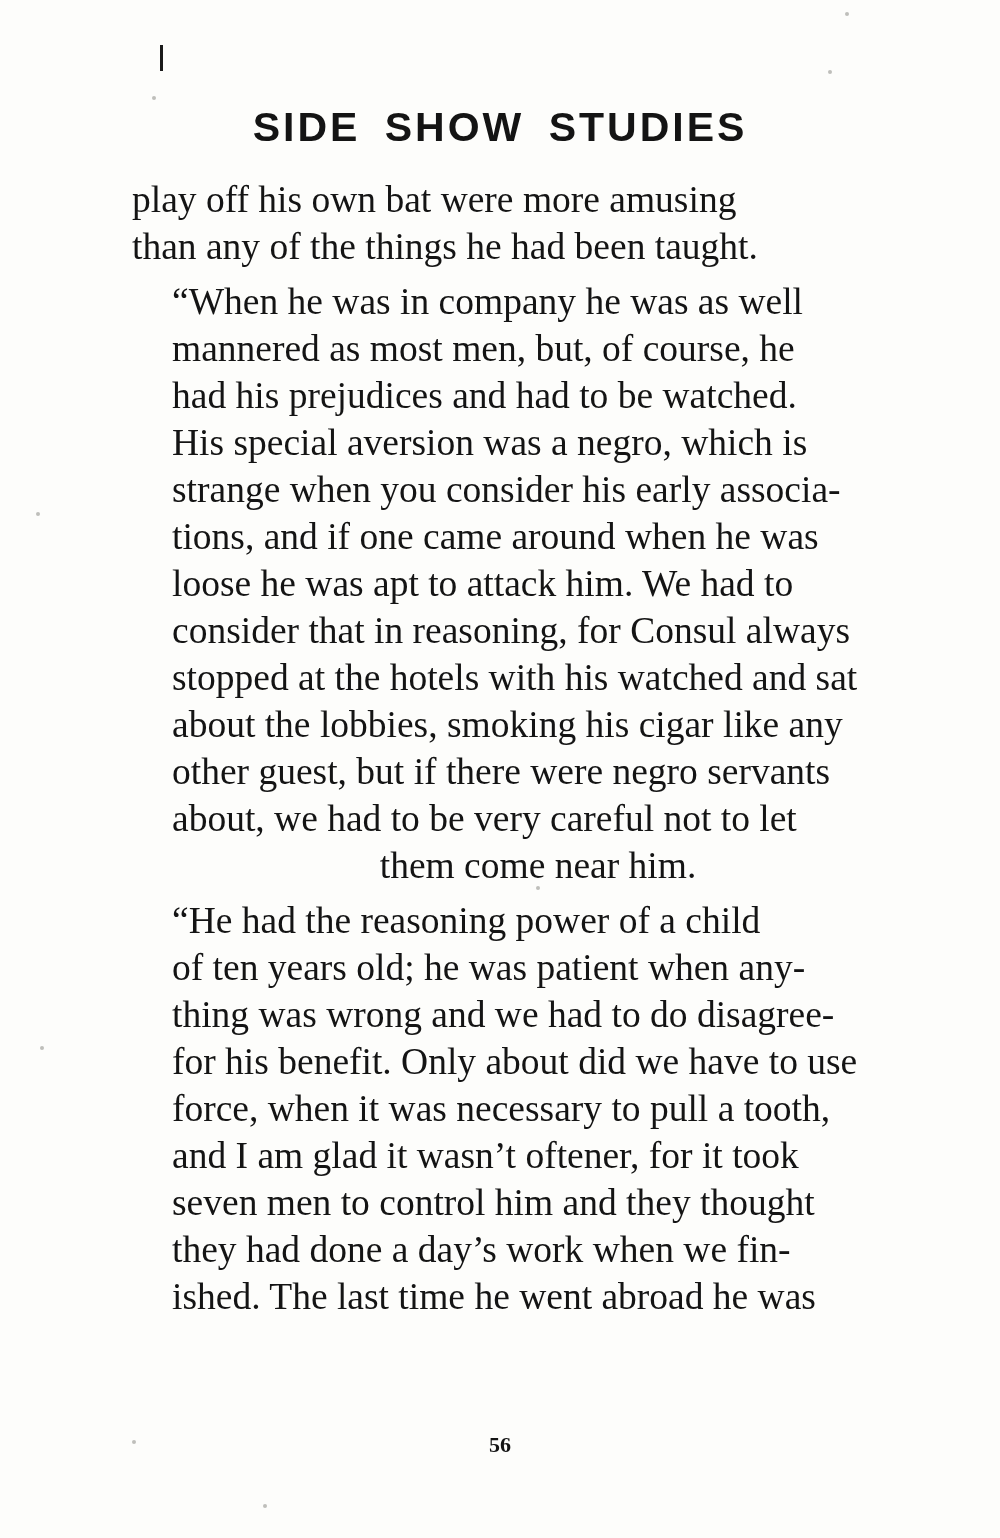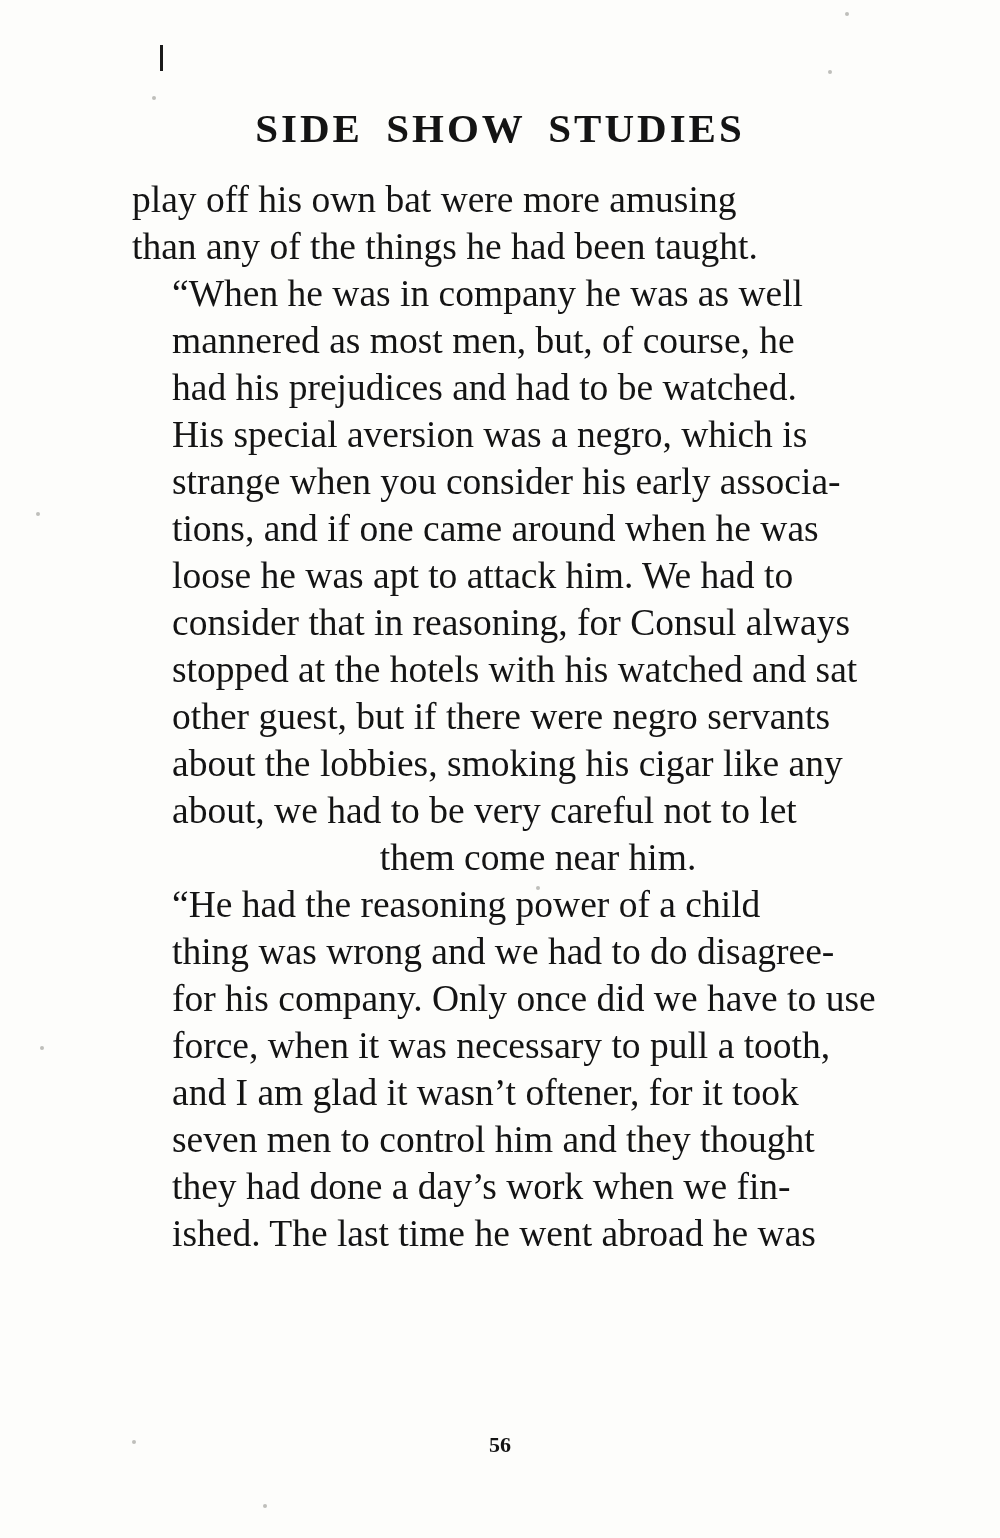--- a/index.html
+++ b/index.html
@@ -39,38 +39,39 @@
   .running-head {
     position: absolute;
     top: 104px;
     left: 0;
     width: 1000px;
     text-align: center;
     font-size: 41px;
     font-weight: 700;
     letter-spacing: 3px;
     word-spacing: 10px;
-    font-family: Liberation Serif, serif;
+    font-family: Liberation Sans, sans-serif;
   }
 
   .body-text {
     position: absolute;
     top: 176px;
     left: 132px;
     width: 772px;
     font-size: 37.5px;
     line-height: 47px;
     text-align: justify;
     text-justify: inter-word;
   }
   .body-text p {
     margin: 0;
   }
   .body-text p.indent {
     text-indent: 40px;
+    margin-top: 8px;
   }
   
   .body-text p > span.line {
     display: block;
     text-align: justify;
   }
 
   .folio {
     position: absolute;
     top: 1432px;
@@ -107,29 +108,30 @@
       <p class="indent">
         <span class="line" style="text-indent: 40px;">“When he was in company he was as well</span>
         <span class="line">mannered as most men, but, of course, he</span>
         <span class="line">had his prejudices and had to be watched.</span>
         <span class="line">His special aversion was a negro, which is</span>
         <span class="line">strange when you consider his early associa-</span>
         <span class="line">tions, and if one came around when he was</span>
         <span class="line">loose he was apt to attack him.  We had to</span>
         <span class="line">consider that in reasoning, for Consul always</span>
         <span class="line">stopped at the hotels with his watched and sat</span>
+        <span class="line">about the lobbies, smoking his cigar like any</span>
         <span class="line">other guest, but if there were negro servants</span>
-        <span class="line">about the lobbies, smoking his cigar like any</span>
         <span class="line">about, we had to be very careful not to let</span>
         <span class="line" style="text-align: center;">them come near him.</span>
       </p>
       <p class="indent">
         <span class="line" style="text-indent: 40px;">“He had the reasoning power of a child</span>
+        <span class="line">of ten years old; he was patient when any-</span>
         <span class="line">thing was wrong and we had to do disagree-</span>
-        <span class="line">for his company.  Only once did we have to use</span>
+        <span class="line">for his benefit.  Only about did we have to use</span>
         <span class="line">force, when it was necessary to pull a tooth,</span>
         <span class="line">and I am glad it wasn’t oftener, for it took</span>
         <span class="line">seven men to control him and they thought</span>
         <span class="line">they had done a day’s work when we fin-</span>
         <span class="line" style="text-align: left;">ished.  The last time he went abroad he was</span>
       </p>
     </div>
 
   <div class="folio">56</div>
 

